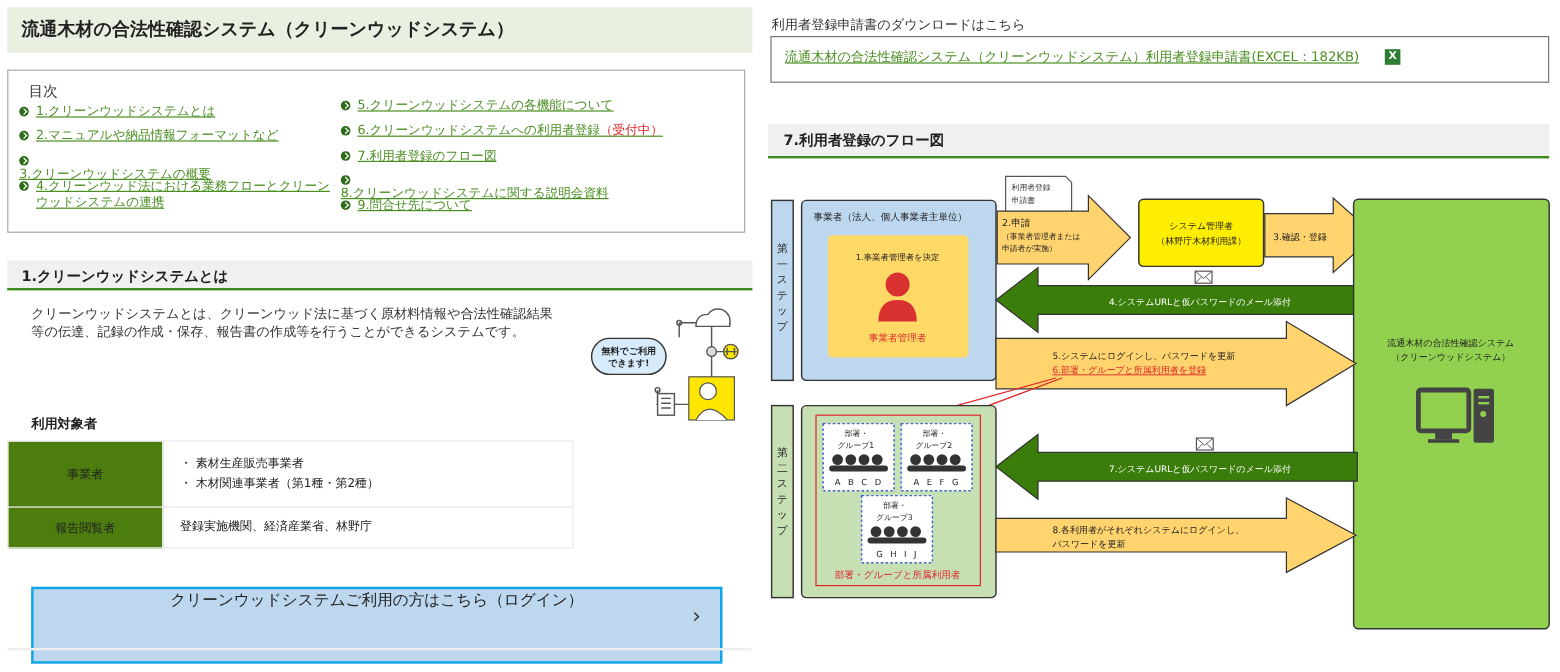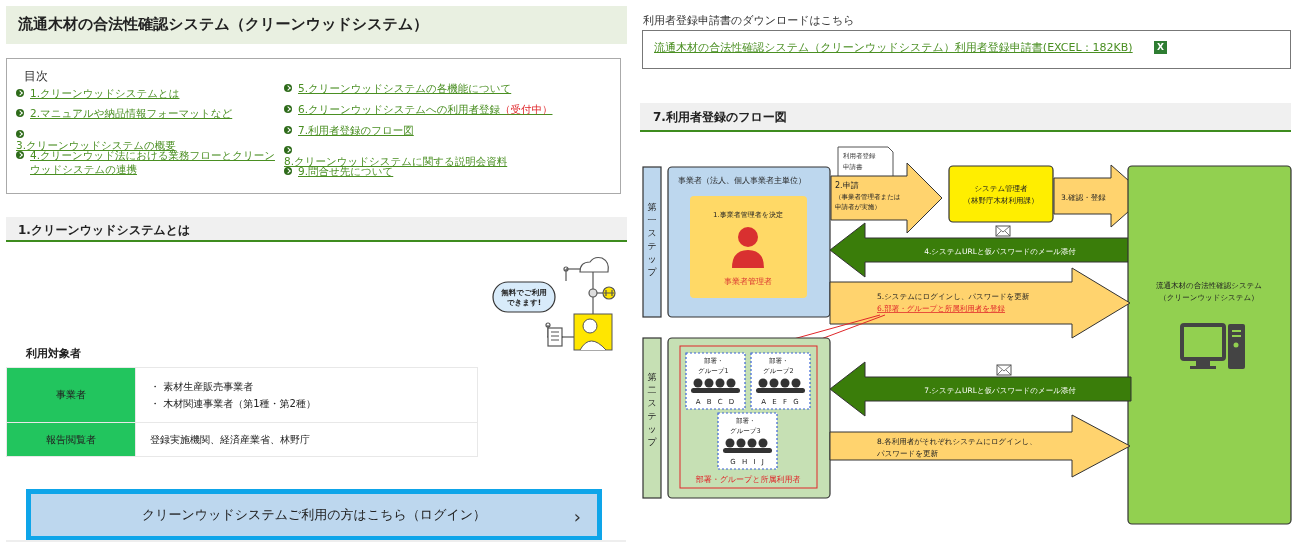--- a/index.html
+++ b/index.html
@@ -20,26 +20,26 @@
   .toc-item .badge { color: #e0262a; }
 
   .sec-header { background: #f0f0f0; border-bottom: 2px solid #3d8c1e; }
   .sec1-header { left: 6px; top: 217px; width: 621px; height: 25px; }
   .sec1-title { left: 18px; top: 222px; font-size: 12px; font-weight: bold; }
   .intro-text { left: 26px; top: 254px; width: 440px; font-size: 11px; line-height: 15px; color: #333; }
   .target-label { left: 26px; top: 346px; font-size: 11px; font-weight: bold; }
 
   .target-table { left: 6px; top: 367px; width: 472px; border-collapse: collapse; font-size: 10px; }
   .target-table td { border: 1px solid #e8e8e8; padding: 0 14px; }
-  .target-table td.th { background: #22c55e; width: 129px; text-align: center; }
+  .target-table td.th { background: #4d7c0f; width: 129px; text-align: center; }
   .target-table tr.r1 { height: 55px; }
   .target-table tr.r2 { height: 34px; }
   .target-table .li { line-height: 17px; }
 
-  .login-button { left: 26px; top: 489px; width: 576px; height: 52px; background: #bdd7ee; border: 5px solid #0ea5e9; display: flex; align-items: center; justify-content: center; font-size: 13px; cursor: pointer; }
+  .login-button { left: 26px; top: 489px; width: 576px; height: 64px; background: #bdd7ee; border: 2px solid #0ea5e9; display: flex; align-items: flex-start; justify-content: center; font-size: 13px; cursor: pointer; }
   .login-button .chev { position: absolute; right: 16px; top: 12px; font-size: 18px; color: #333; }
   .left-bottom-rule { left: 6px; top: 540px; width: 620px; height: 2px; background: #eee; }
 
   
   .illus { left: 488px; top: 252px; width: 140px; height: 100px; }
 
   
   .dl-label { left: 643px; top: 13px; font-size: 11px; color: #333; }
   .dl-box { left: 642px; top: 30px; width: 649px; height: 39px; border: 1px solid #777; }
   .dl-link { left: 654px; top: 40px; font-size: 11px; font-weight: normal; color: #4a8f22; text-decoration: underline; cursor: pointer; }
@@ -92,20 +92,21 @@
   <a>8.クリーンウッドシステムに関する説明会資料</a>
 </div>
 <div class="toc-item" style="left:284px;top:164px;">
   <span class="bullet"></span>
   <a>9.問合せ先について</a>
 </div>
 
 <div class="abs sec-header sec1-header"></div>
 <div class="abs sec1-title">1.クリーンウッドシステムとは</div>
 <div class="abs intro-text">
+  <div>クリーンウッドシステムとは、クリーンウッド法に基づく原材料情報や合法性確認結果等の伝達、記録の作成・保存、報告書の作成等を行うことができるシステムです。</div>
 </div>
 
 <svg class="abs illus" viewBox="0 0 140 100">
   <g fill="none" stroke="#555" stroke-width="1.2">
     <path d="M78 17 h14"></path>
     <circle cx="78" cy="17" r="2"></circle>
     <path d="M78 17 v12"></path>
     <path d="M92 20 q0 -10 10 -10 q4 -6 12 -4 q8 4 6 14 z" fill="#fff"></path>
     <path d="M105 20 v45"></path>
     <circle cx="105" cy="41" r="4" fill="#ddd"></circle>

